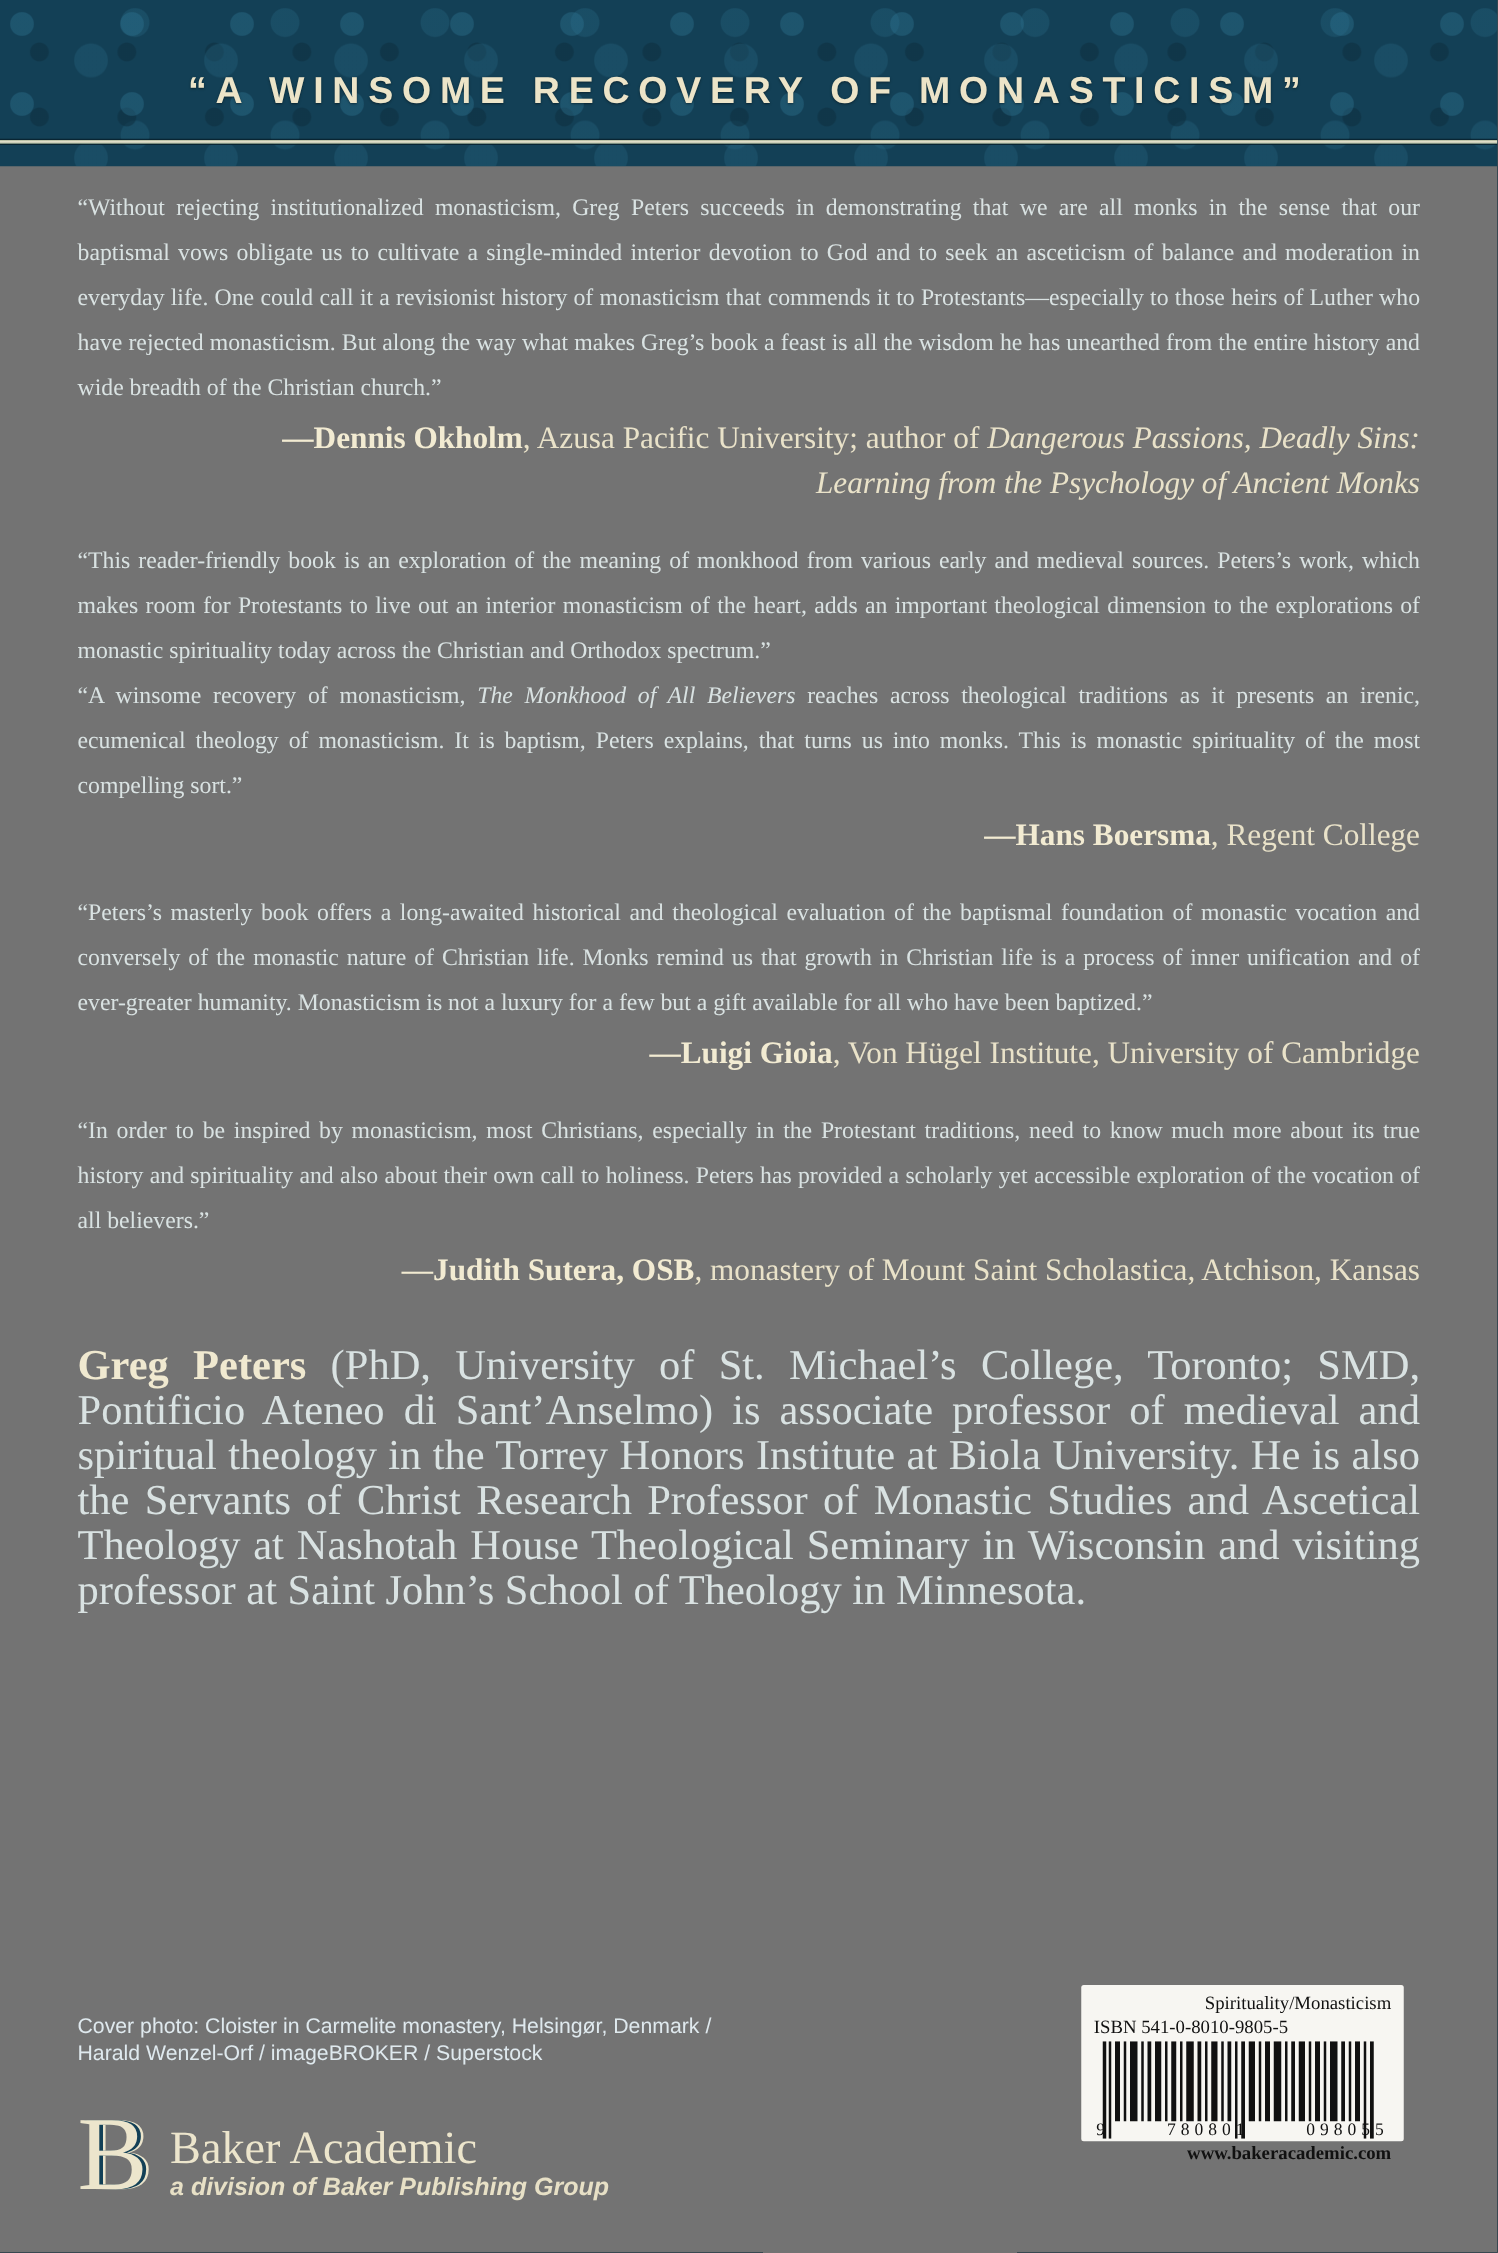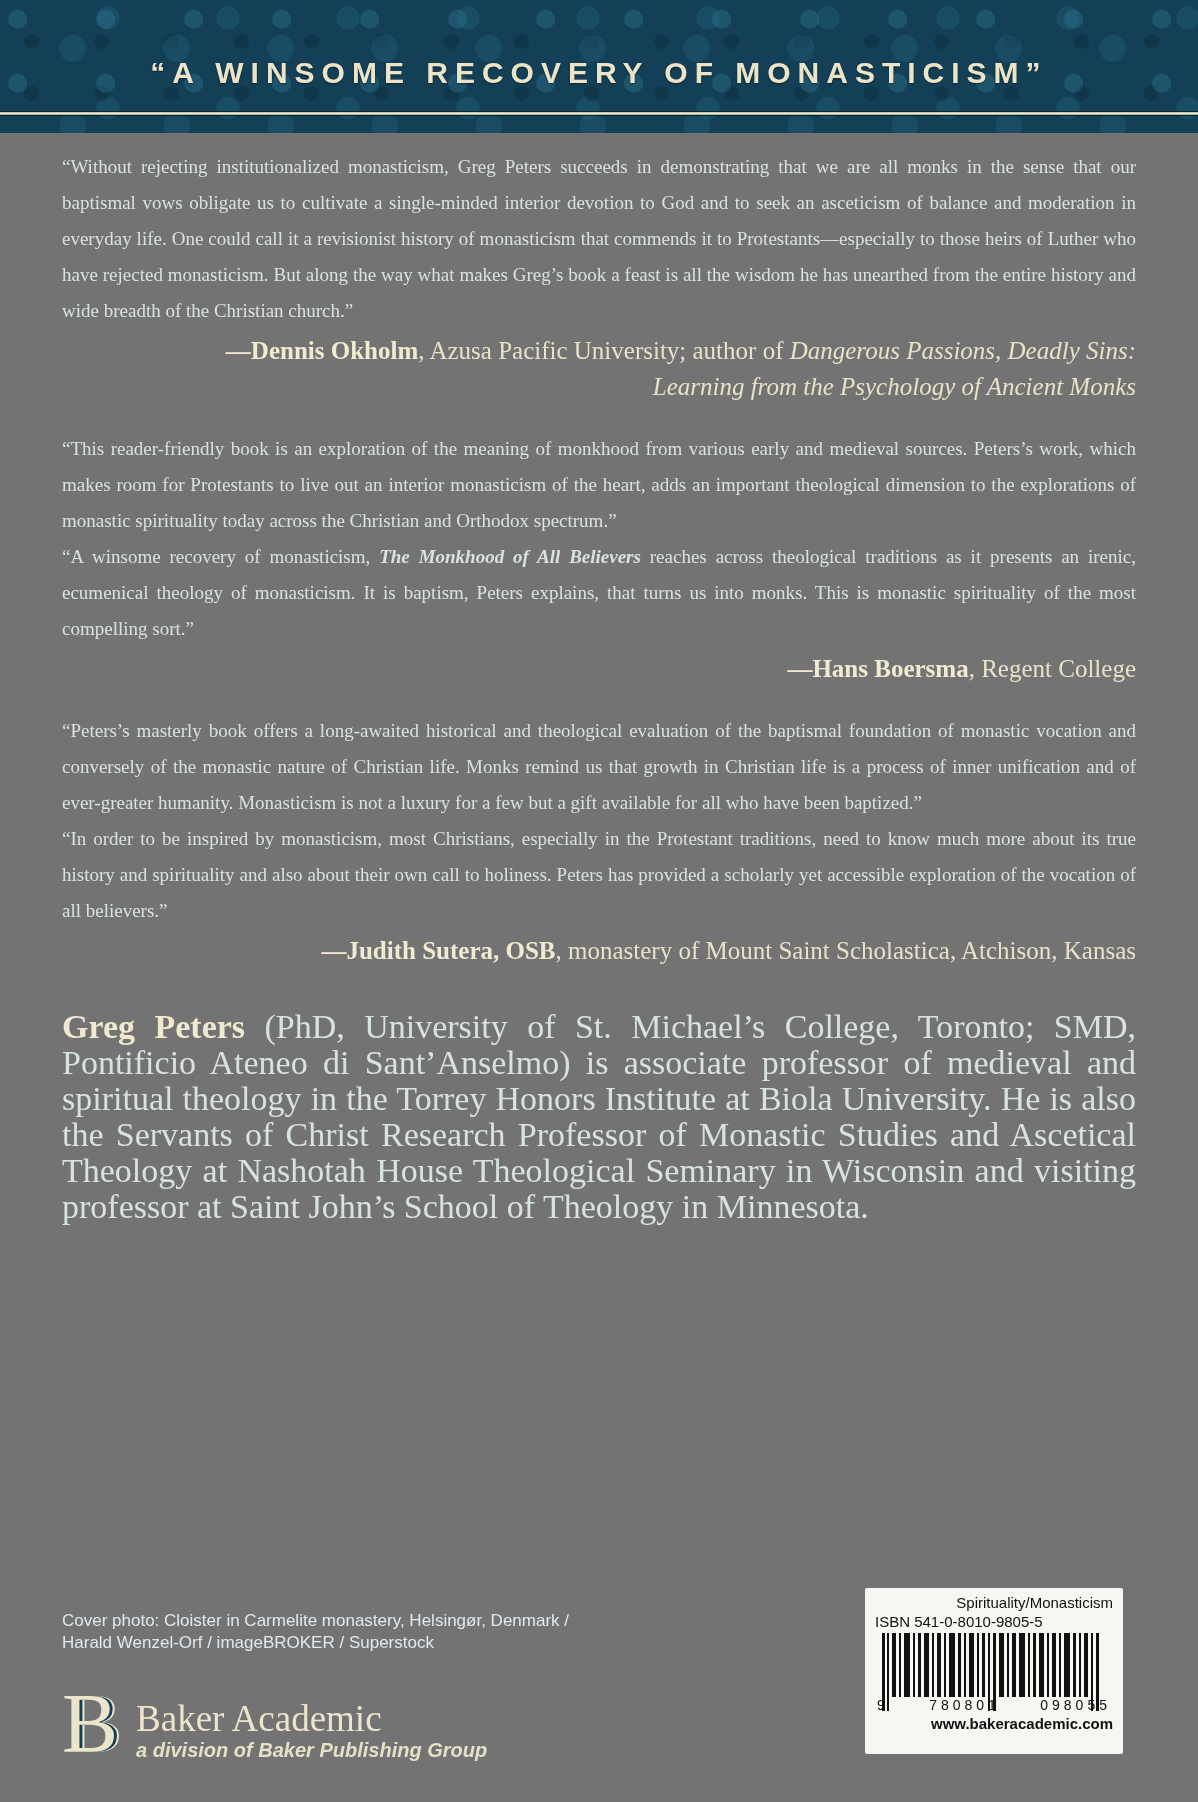--- a/index.html
+++ b/index.html
@@ -43,21 +43,21 @@
     position:absolute;top:133px;left:0;width:1198px;
     padding:16px 62px 0 62px;
     box-sizing:border-box;
   }
   .quote-body{
     margin:0;
     font-size:19px;line-height:36px;
     color:#d9e2e2;
     text-align:justify;
   }
-  .quote-body i{font-style:italic;font-weight:bold;}
+  .quote-body i{font-style:italic;}
   .attr{
     margin:4px 0 26px 0;
     padding-left:70px;
     font-size:25px;line-height:36px;
     text-align:right;
     color:#e9e2c9;
   }
   .attr b{font-weight:700;color:#f2ebd2;}
   .attr i{font-style:italic;}
   .bio{
@@ -96,26 +96,26 @@
   .pub-tagline{
     font-family:"Liberation Sans", sans-serif;
     font-style:italic;font-weight:700;
     font-size:20px;line-height:20px;
     margin-top:2px;
     color:#e7e0c6;
   }
   
   .barcode-box{
     position:absolute;left:865px;top:1588px;
-    width:258px;height:166px;
+    width:258px;height:125px;
     background:#f7f6f2;
     border-radius:2px;
     box-sizing:border-box;
     padding:6px 10px 6px 10px;
-    font-family:Liberation Sans, sans-serif;
+    font-family:Liberation Serif, serif;
     color:#111;
   }
   .bc-category{font-size:15px;line-height:18px;text-align:right;}
   .bc-isbn{font-size:15px;line-height:18px;text-align:left;margin-top:1px;}
   .bc-bars{display:block;margin:2px auto 0 auto;}
   .bc-digits{
     display:flex;justify-content:space-between;
     font-size:14px;line-height:14px;
     margin:-13px 2px 0 2px;
     letter-spacing:4px;
@@ -143,20 +143,21 @@
       <p class="quote-body"><span>“This reader-friendly book is an exploration of the meaning of monkhood from various early and medieval sources. Peters’s work, which makes room for Protestants to live out an interior monasticism of the heart, adds an important theological dimension to the explorations of monastic spirituality today across the Christian and Orthodox spectrum.”</span><i></i><span></span></p>
     </div>
 
     <div>
       <p class="quote-body"><span>“A winsome recovery of monasticism, </span><i>The Monkhood of All Believers</i><span> reaches across theological traditions as it presents an irenic, ecumenical theology of monasticism. It is baptism, Peters explains, that turns us into monks. This is monastic spirituality of the most compelling sort.”</span></p>
       <p class="attr"><b>—Hans Boersma</b><span>, Regent College</span><i></i></p>
     </div>
 
     <div>
       <p class="quote-body"><span>“Peters’s masterly book offers a long-awaited historical and theological evaluation of the baptismal foundation of monastic vocation and conversely of the monastic nature of Christian life. Monks remind us that growth in Christian life is a process of inner unification and of ever-greater humanity. Monasticism is not a luxury for a few but a gift available for all who have been baptized.”</span><i></i><span></span></p>
+      <p class="attr"><b>—Luigi Gioia</b><span>, Von Hügel Institute, University of Cambridge</span><i></i></p>
     </div>
 
     <div>
       <p class="quote-body"><span>“In order to be inspired by monasticism, most Christians, especially in the Protestant traditions, need to know much more about its true history and spirituality and also about their own call to holiness. Peters has provided a scholarly yet accessible exploration of the vocation of all believers.”</span><i></i><span></span></p>
       <p class="attr"><b>—Judith Sutera, OSB</b><span>, monastery of Mount Saint Scholastica, Atchison, Kansas</span><i></i></p>
     </div>
 
     <p class="bio"><b>Greg Peters</b><span> (PhD, University of St. Michael’s College, Toronto; SMD, Pontificio Ateneo di Sant’Anselmo) is associate professor of medieval and spiritual theology in the Torrey Honors Institute at Biola University. He is also the Servants of Christ Research Professor of Monastic Studies and Ascetical Theology at Nashotah House Theological Seminary in Wisconsin and visiting professor at Saint John’s School of Theology in Minnesota.</span></p>
   </div>
 

